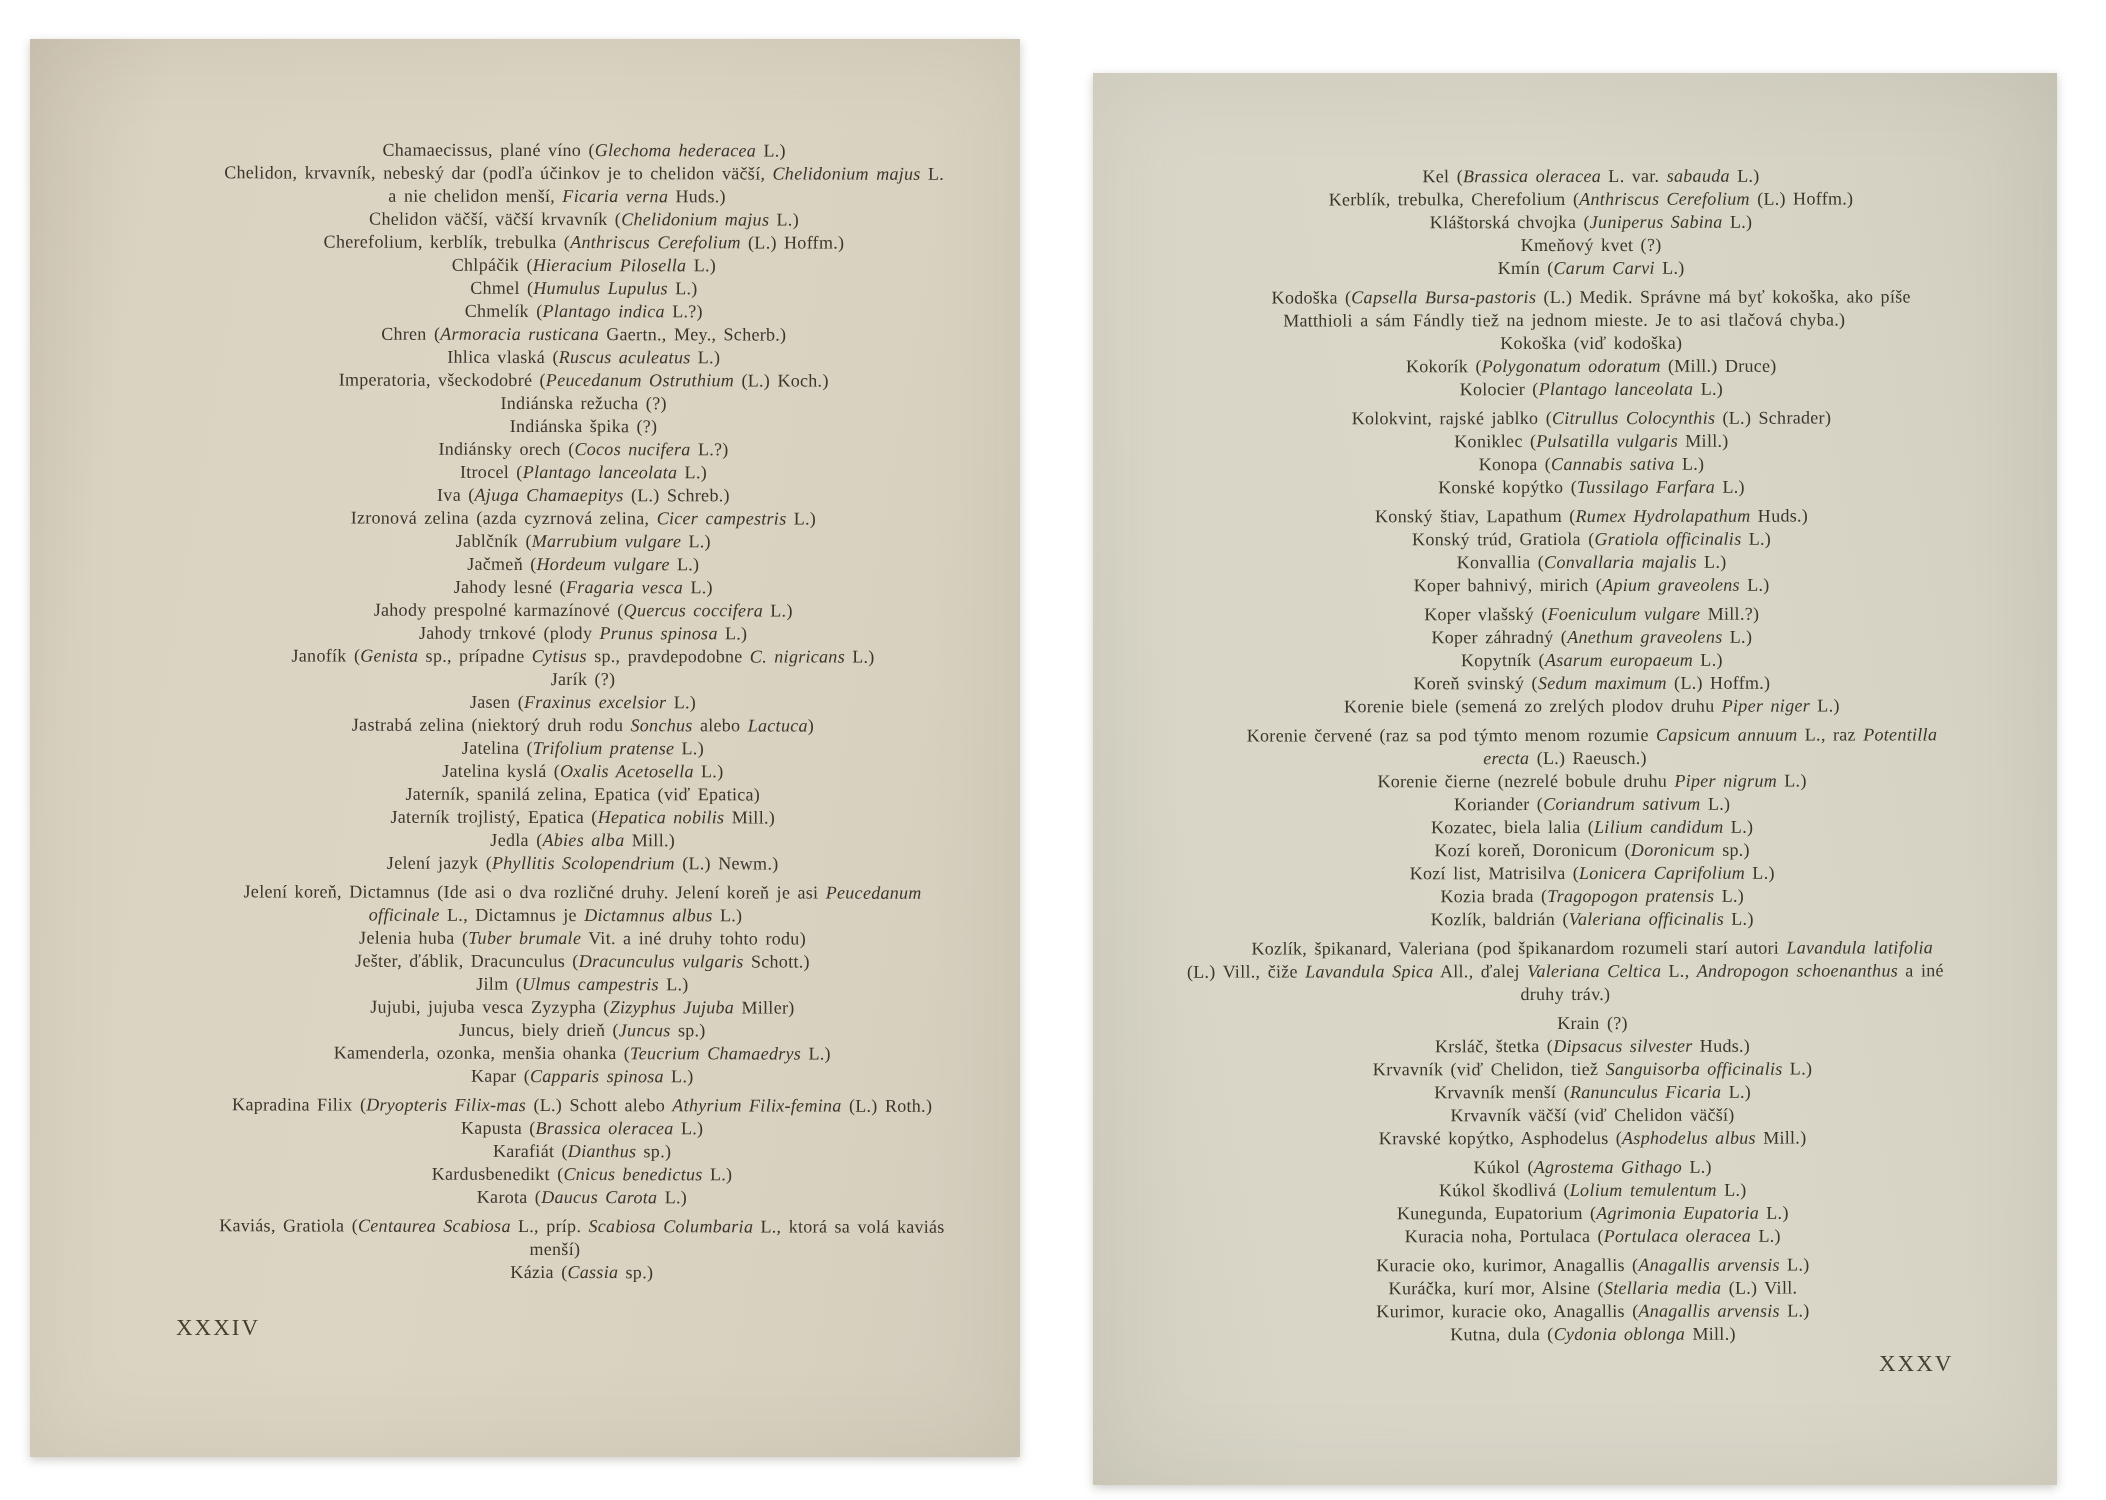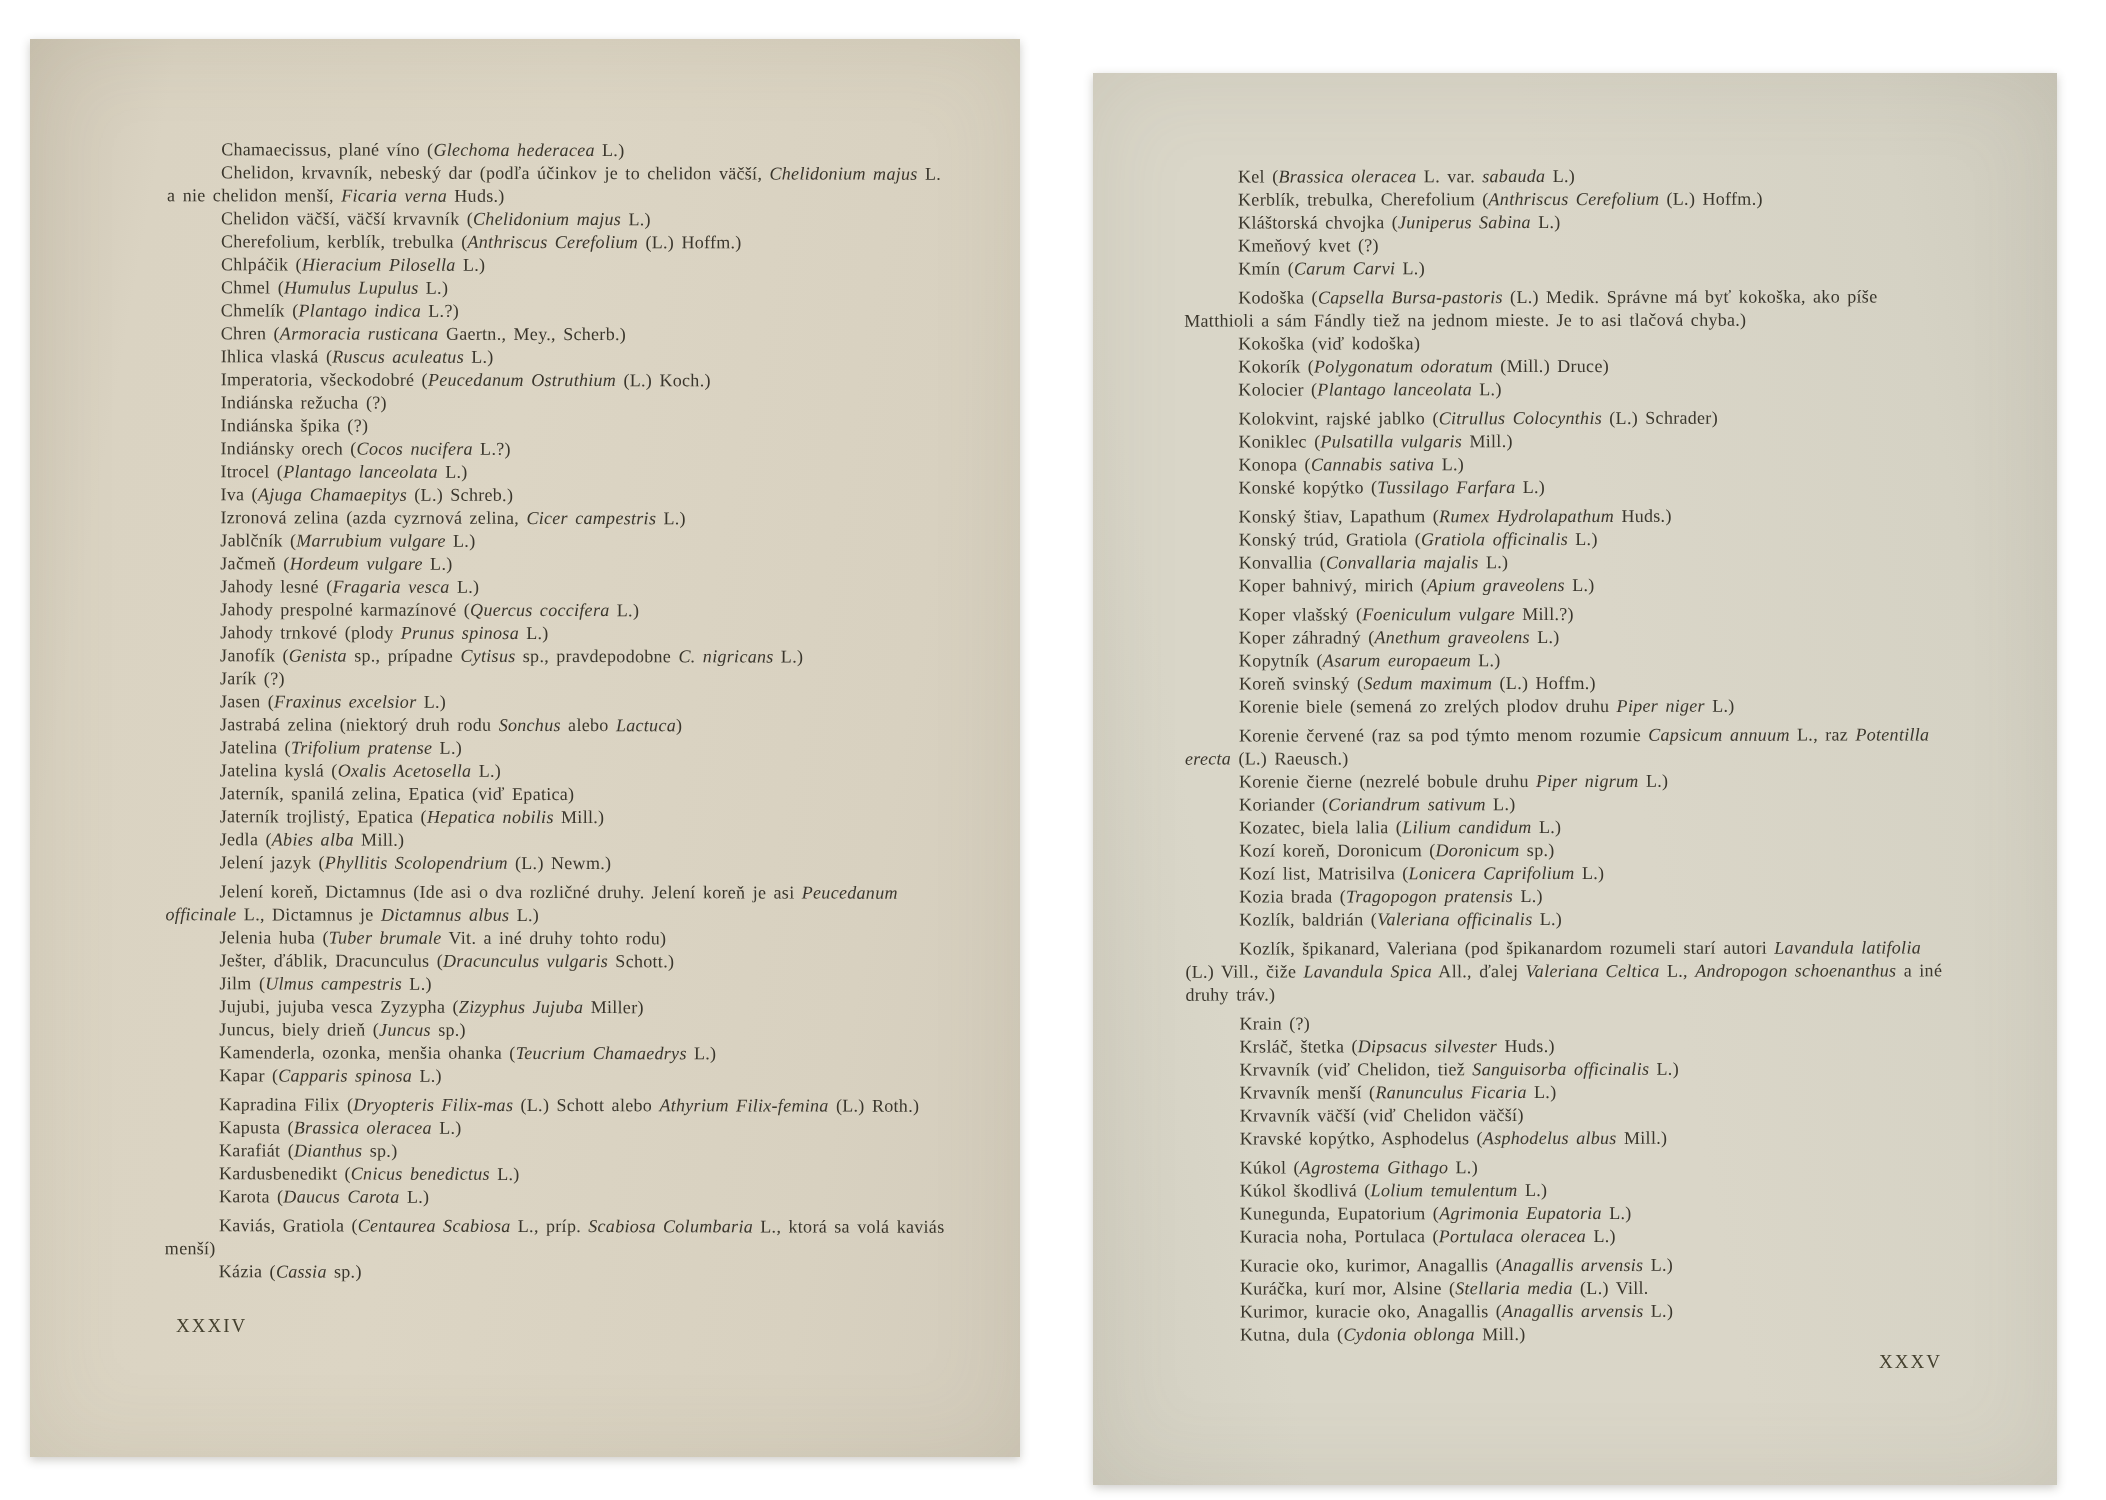--- a/index.html
+++ b/index.html
@@ -8,20 +8,21 @@
     width: 2106px;
     height: 1500px;
     background: #ffffff;
     overflow: hidden;
     font-family: "Liberation Serif", "DejaVu Serif", serif;
   }
   .page {
     position: absolute;
     overflow: hidden;
     color: #3a362c;
+    text-align: center;
   }
   .page-left {
     left: 30px; top: 39px; width: 990px; height: 1418px;
     background: linear-gradient(100deg, #cfc7b6 0%, #dad3c2 12%, #dcd5c4 45%, #d8d1c0 80%, #d3ccbc 100%);
     box-shadow: 0 3px 9px rgba(60,55,40,0.25), inset 0 0 90px rgba(120,110,85,0.14);
   }
   .page-right {
     left: 1093px; top: 40px; width: 964px; height: 1412px;
     background: linear-gradient(80deg, #d2cfc1 0%, #d9d6c8 18%, #dad6c8 55%, #d5d2c4 85%, #cecbbd 100%);
     box-shadow: 0 3px 9px rgba(60,55,40,0.25), inset 0 0 90px rgba(115,110,90,0.13);
@@ -34,21 +35,21 @@
     letter-spacing: 0.3px;
     word-spacing: 2.5px;
   }
   .text-col-left  { left: 136px; top: 100px; width: 780px; transform: rotate(0.12deg); }
   .text-col-right { left: 92px;  top: 92px;  width: 760px; transform: rotate(-0.1deg); }
   p.entry { margin: 0; text-indent: 54px; }
   p.entry.gap { margin-top: 6px; }
   .lat { font-style: italic; }
   .page-number {
     position: absolute;
-    font-size: 19px;
+    font-size: 23px;
     letter-spacing: 2px;
     color: #45412f;
   }
   .page-number-left  { left: 146px; top: 1276px; }
   .page-number-right { left: 786px; top: 1278px; font-family: Liberation Serif, serif; }
 </style>
 </head>
 <body>
 
 <div class="scan">

